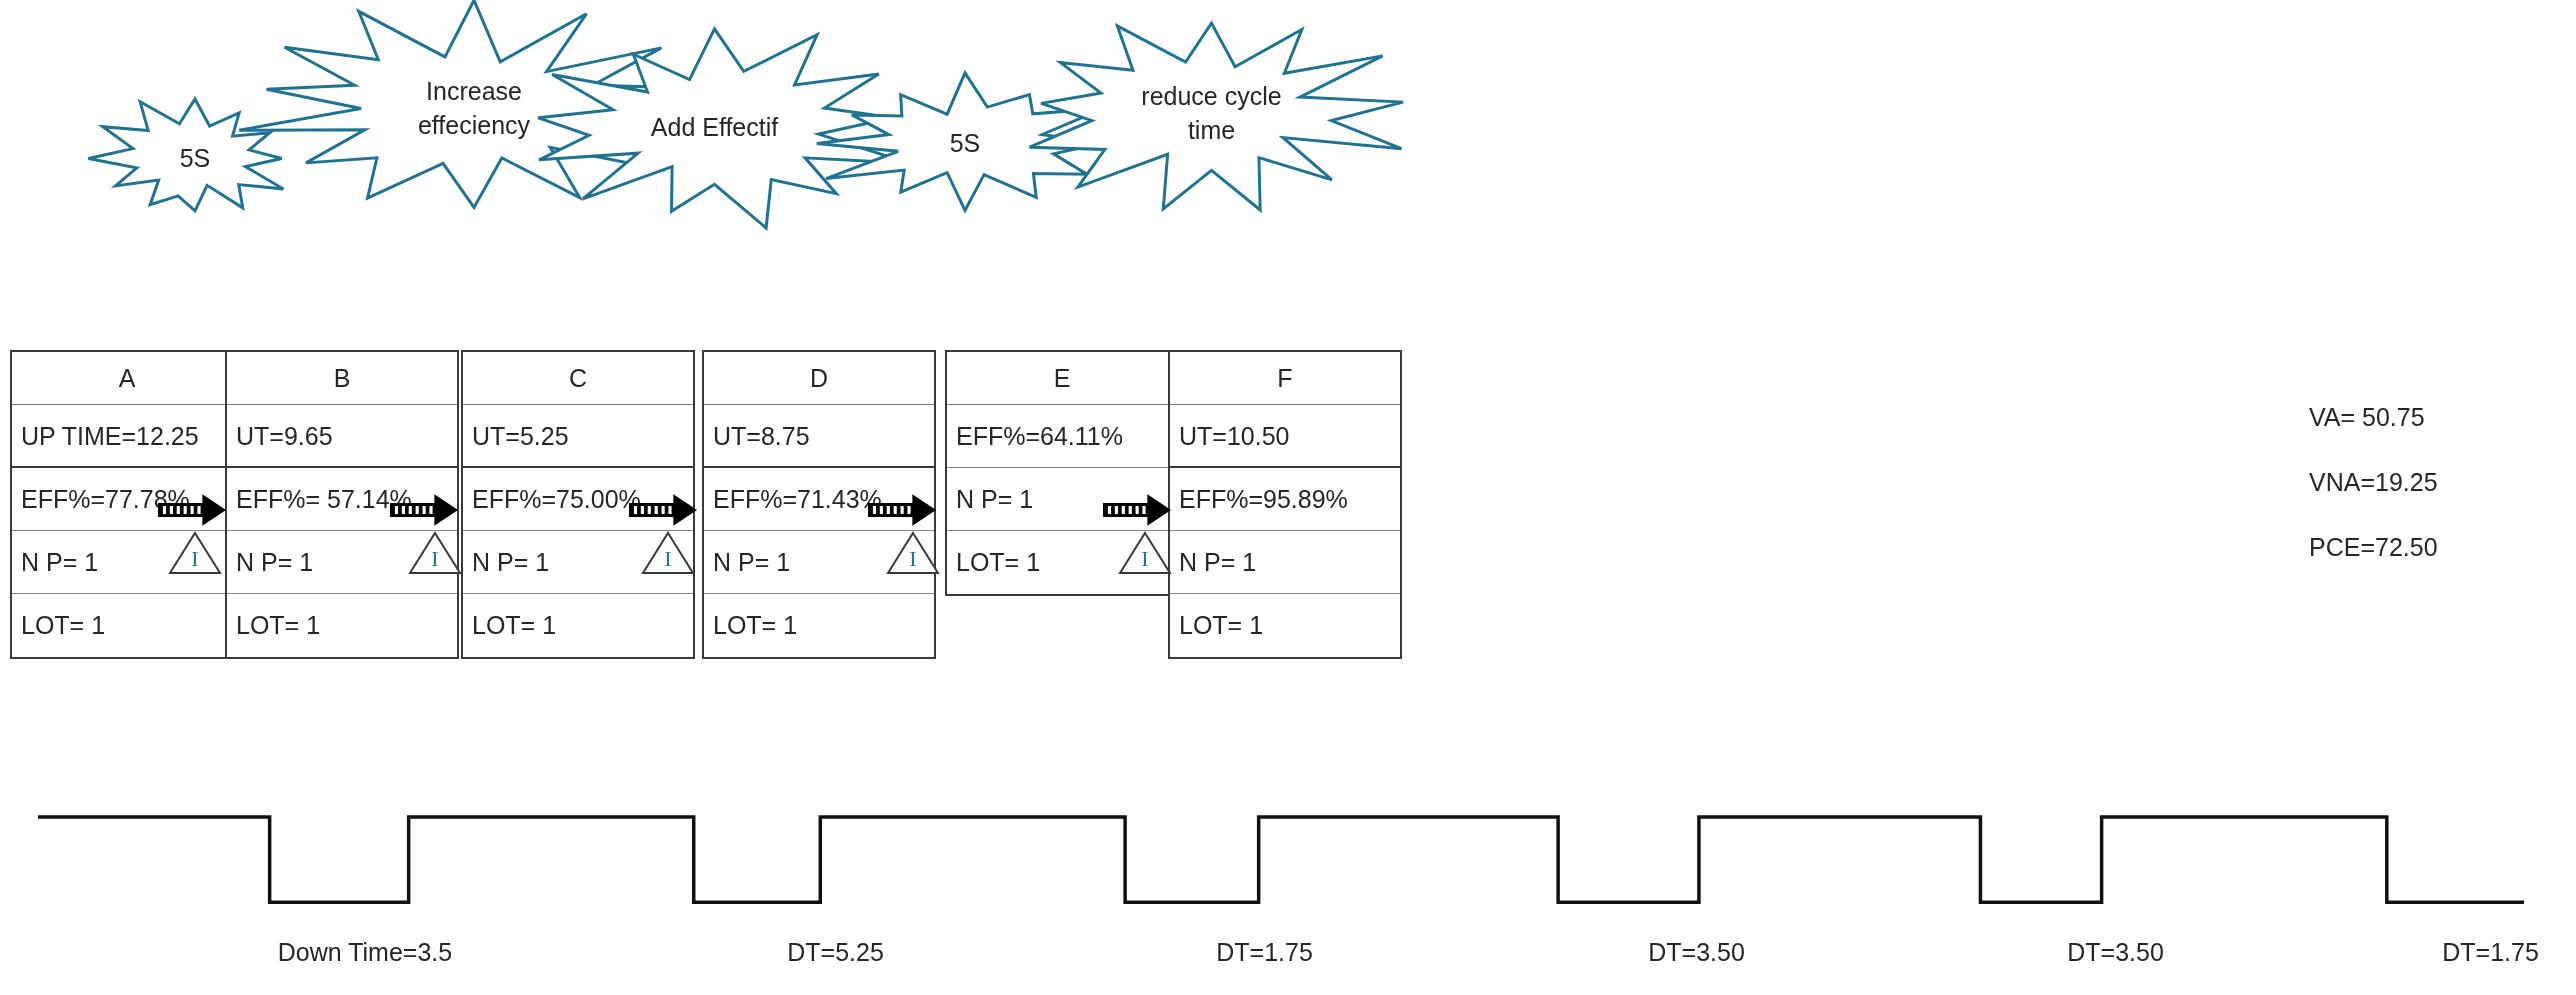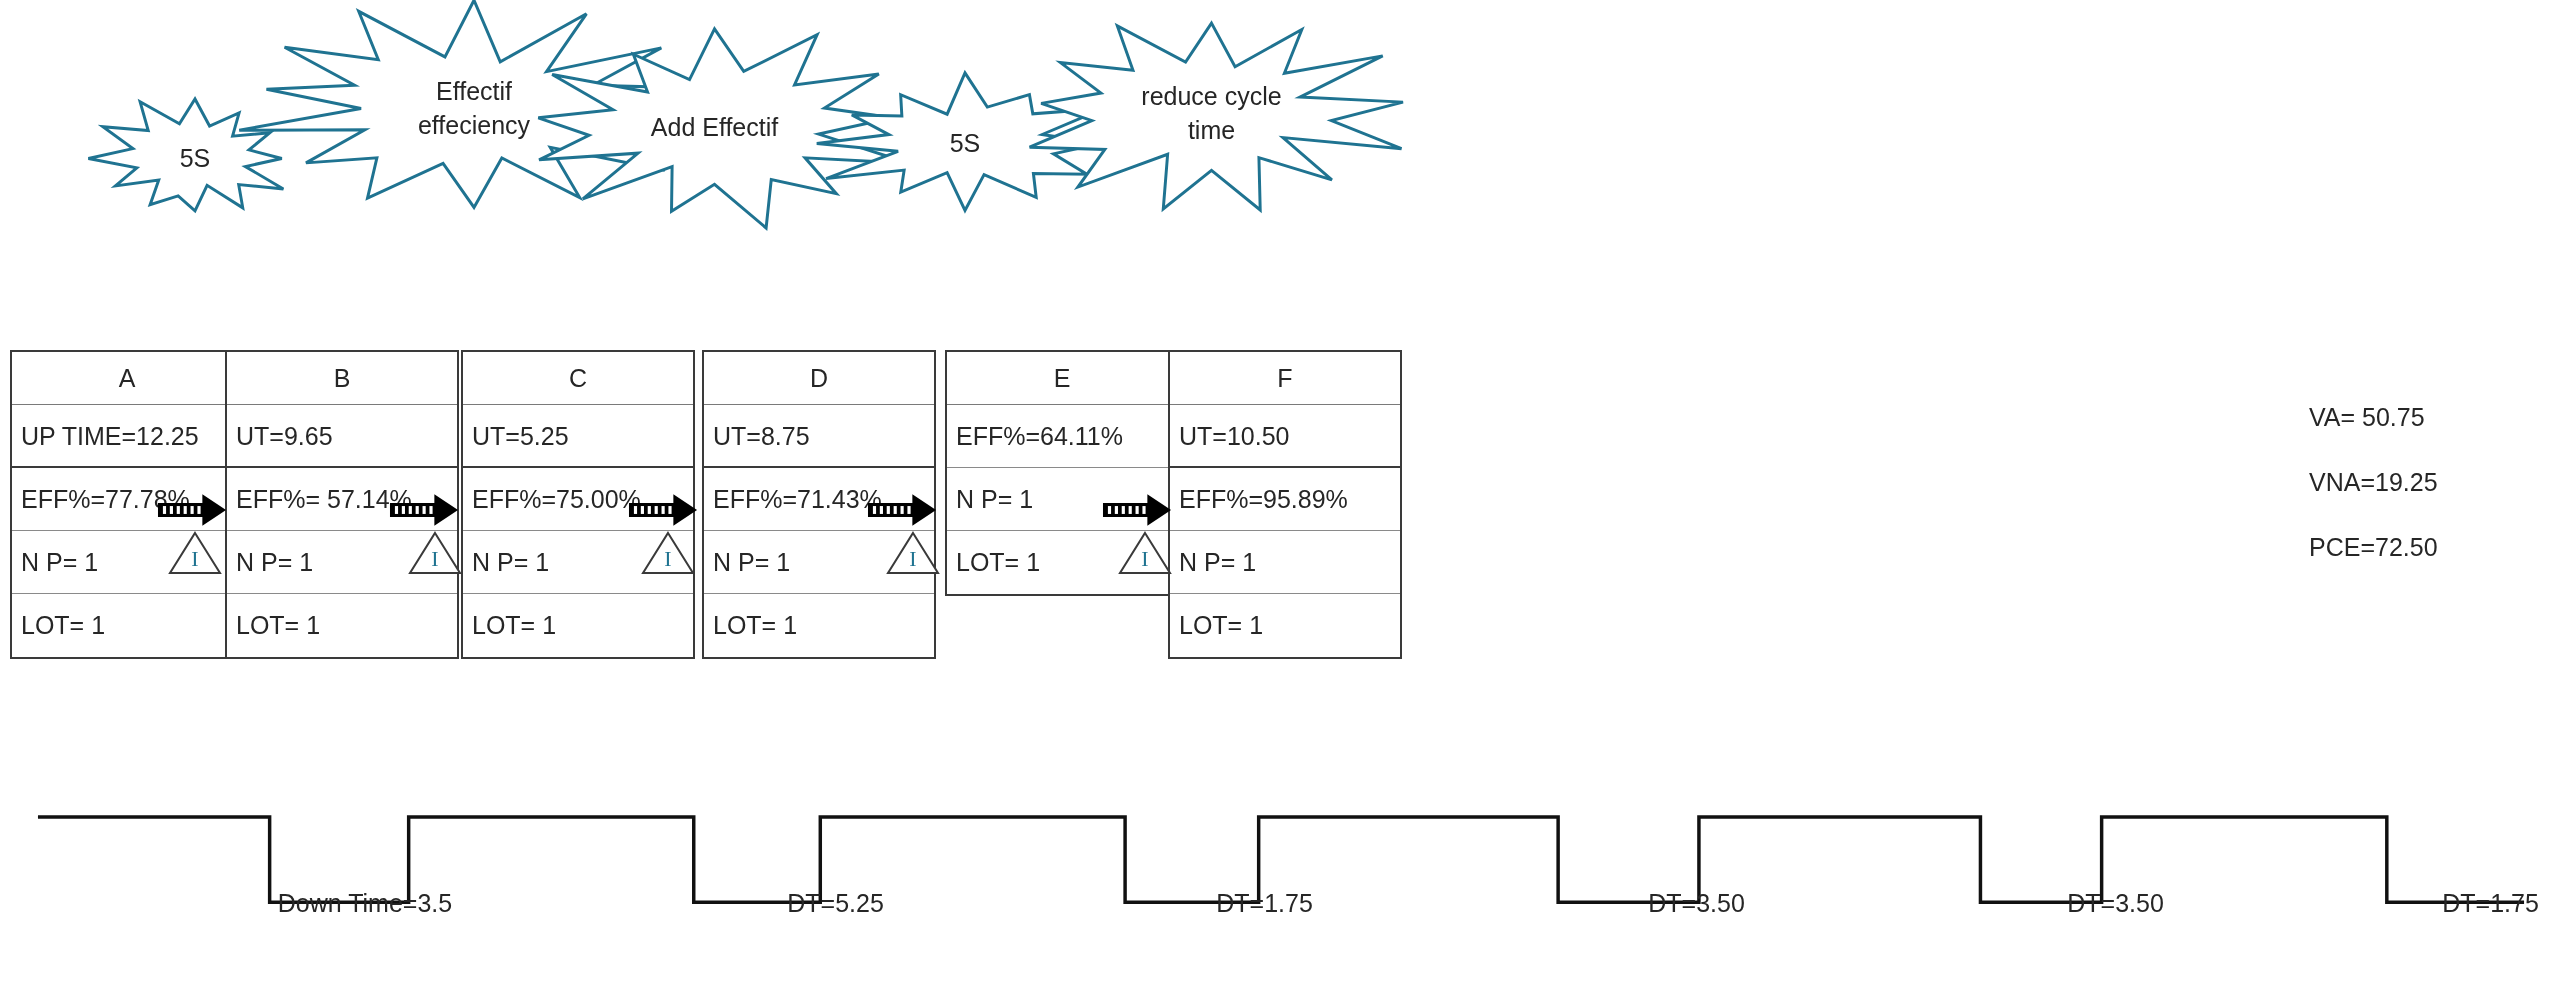--- a/index.html
+++ b/index.html
@@ -81,42 +81,42 @@
     color:#262626;
     margin-bottom:36px;
     white-space:nowrap;
   }
 
   
   #timeline{position:absolute;left:0;top:809px;width:2576px;height:109px;}
   #timeline svg{display:block;}
   .dtlabel{
     position:absolute;
-    top:889px;
+    top:938px;
     font-size:25px;
     color:#262626;
     white-space:nowrap;
     text-align:center;
   }
 </style>
 </head>
 <body>
 
 <div id="stage">
     <div class="burst" style="left: 87px; top: 94px; width: 216px; height: 129px;">
       <svg width="216" height="129" viewBox="0 0 218 130">
         <polygon points="109.0,4.9 123.7,32.2 153.5,19.0 146.9,42.4 184.6,39.0 163.5,56.3 196.6,65.0 159.8,73.1 198.2,95.7 153.1,91.3 157.2,114.8 121.2,92.1 109.0,117.8 92.0,102.7 63.7,111.7 72.4,86.8 28.7,92.7 50.3,74.4 1.4,65.0 46.3,55.0 16.0,33.0 61.8,36.8 53.6,7.8 93.3,30.0" fill="#ffffff" stroke="#1f7391" stroke-width="3" stroke-linejoin="miter"></polygon>
       </svg>
       <div class="burst-label" style="font-size: 25px; top: 48px;">5S</div>
     </div>
     <div class="burst" style="left: 211px; top: 2px; width: 526px; height: 213px;">
       <svg width="526" height="213" viewBox="0 0 530 215">
         <polygon points="265.0,-1.8 291.5,60.4 378.5,11.9 338.2,70.3 454.1,46.3 384.6,84.1 489.4,86.7 415.9,107.5 508.6,130.1 399.8,133.8 457.6,169.8 341.9,146.6 371.7,197.4 293.1,157.5 265.0,207.4 233.8,162.9 157.5,198.0 167.0,157.3 95.4,162.4 154.9,129.0 28.0,129.4 151.0,107.5 55.5,88.1 144.5,84.0 73.8,45.7 168.4,58.3 148.6,9.4 235.7,55.4" fill="#ffffff" stroke="#1f7391" stroke-width="3" stroke-linejoin="miter"></polygon>
       </svg>
-      <div class="burst-label" style="font-size: 25px; top: 73px;">Effectif
+      <div class="burst-label" style="font-size: 25px; top: 73px;">Increase
 effeciency</div>
     </div>
     <div class="burst" style="left: 496px; top: 24px; width: 437px; height: 208px;">
       <svg width="437" height="208" viewBox="0 0 440 210">
         <polygon points="220.0,5.0 249.5,47.9 323.6,10.8 300.8,61.5 385.9,50.4 331.0,84.9 399.9,94.6 325.1,111.1 416.5,140.6 311.4,135.1 343.0,171.3 277.3,157.1 272.1,205.9 220.0,161.9 176.6,189.1 177.2,143.9 87.1,176.6 142.9,130.4 42.9,137.1 93.4,112.3 42.1,94.7 117.6,86.5 56.1,51.0 152.4,68.6 138.1,30.5 194.8,56.2" fill="#ffffff" stroke="#1f7391" stroke-width="3" stroke-linejoin="miter"></polygon>
       </svg>
       <div class="burst-label" style="font-size: 25px; top: 87px;">Add Effectif</div>
     </div>
     <div class="burst" style="left: 806px; top: 74px; width: 318px; height: 139px;">
       <svg width="318" height="139" viewBox="0 0 320 140">

